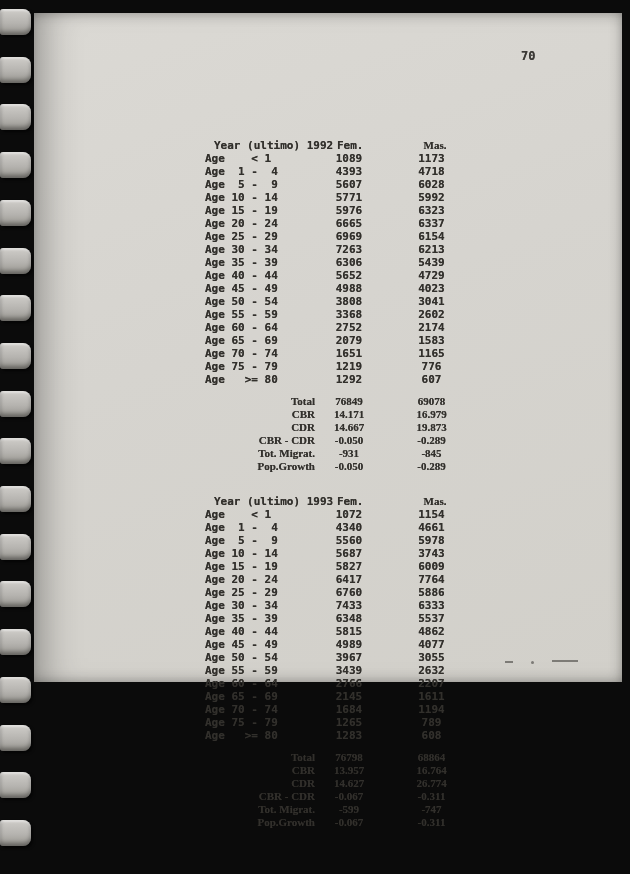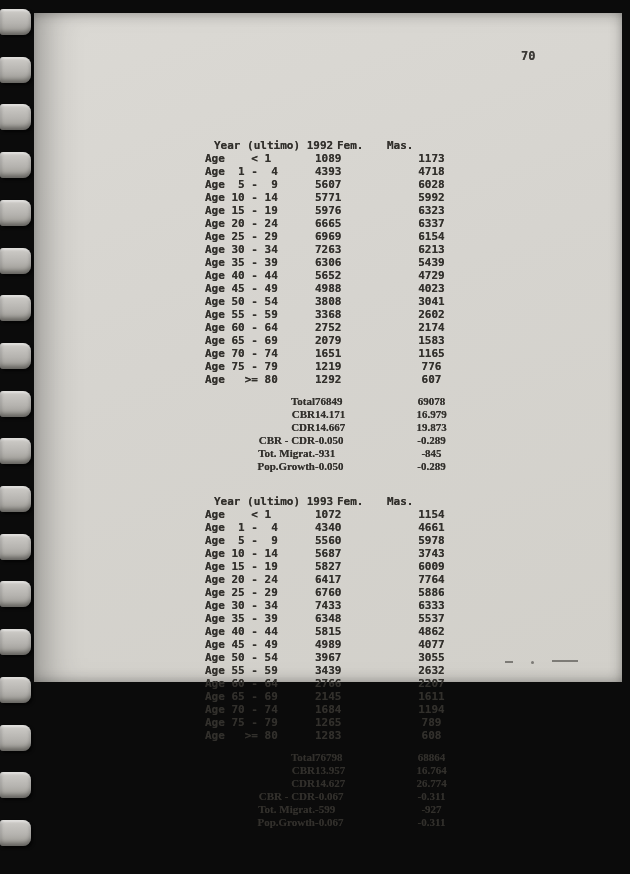--- a/index.html
+++ b/index.html
@@ -30,27 +30,27 @@
   .table{
     position:absolute;left:171px;width:278px;
     font:700 11px "DejaVu Sans Mono",monospace;
     line-height:13px;color:#32302c;
     text-shadow:0 0 0.6px rgba(45,43,40,0.75);
   }
   .t1992{top:126px;}
   .t1993{top:482px;}
   .row{display:flex;}
   .c-label{width:110px;white-space:pre;}
-  .c-fem{width:68px;text-align:left;white-space:pre;}
+  .c-fem{width:68px;text-align:center;white-space:pre;}
   .c-mas{width:97px;text-align:center;white-space:pre;}
   .summary{margin-top:9px;font-family:Liberation Serif, serif;}
   .summary .c-label{text-align:right;}
   .h-title{width:132px;padding-left:9px;box-sizing:border-box;white-space:pre;}
   .h-fem{width:50px;white-space:pre;}
-  .h-mas{flex:1;text-align:left;white-space:pre;}
+  .h-mas{flex:1;text-align:center;white-space:pre;font-family:Liberation Serif, serif;}
   .artifact{position:absolute;background:rgba(55,53,50,0.55);}
   .art-dash-small{left:471px;top:648px;width:8px;height:2px;}
   .art-dot{left:497px;top:648px;width:3px;height:3px;border-radius:50%;}
   .art-dash-long{left:518px;top:647px;width:26px;height:2px;}
 </style>
 </head>
 <body>
 
 <div id="teeth">
     <div class="tooth" style="top: 9px;"></div>
@@ -324,21 +324,21 @@
           <span class="c-mas">26.774</span>
         </div>
         <div class="row">
           <span class="c-label">CBR - CDR</span>
           <span class="c-fem">-0.067</span>
           <span class="c-mas">-0.311</span>
         </div>
         <div class="row">
           <span class="c-label">Tot. Migrat.</span>
           <span class="c-fem">-599</span>
-          <span class="c-mas">-927</span>
+          <span class="c-mas">-747</span>
         </div>
         <div class="row">
           <span class="c-label">Pop.Growth</span>
           <span class="c-fem">-0.067</span>
           <span class="c-mas">-0.311</span>
         </div>
       </div>
   </div>
 
   <div class="artifact art-dash-small"></div>

